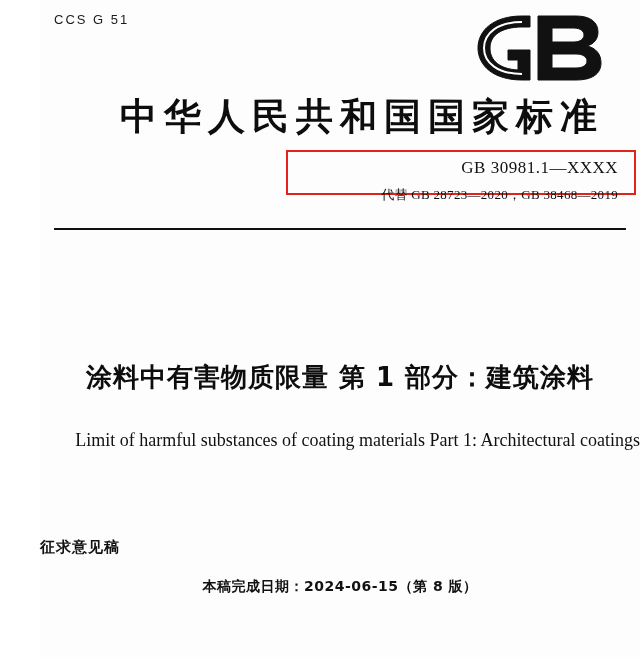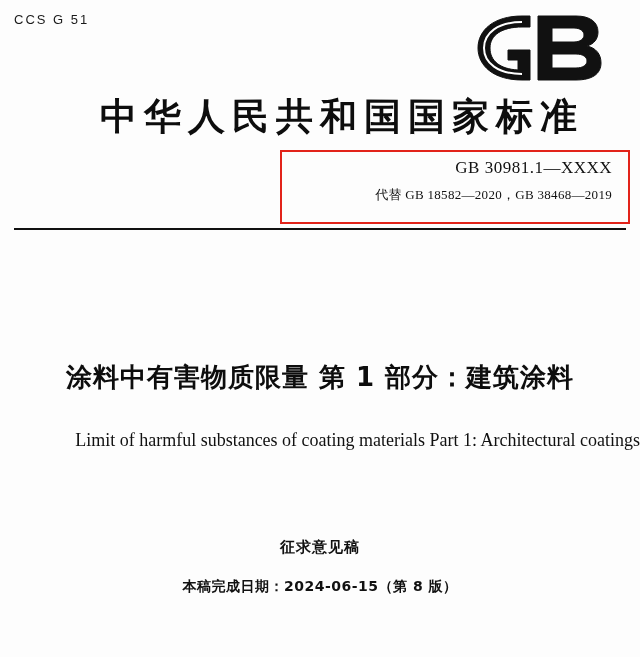--- a/index.html
+++ b/index.html
@@ -13,20 +13,21 @@
     position: relative;
     font-family: "Liberation Serif", serif;
     color: #111111;
     overflow: hidden;
   }
 
   .page {
     position: absolute;
     inset: 0;
     background: #fdfdfd;
+    margin-left: 40px;
   }
 
   
   .ccs {
     position: absolute;
     left: 14px;
     top: 12px;
     font-family: "Liberation Sans", sans-serif;
     font-size: 13px;
     letter-spacing: 2px;
@@ -63,24 +64,24 @@
     position: absolute;
     left: 14px;
     right: 14px;
     top: 228px;
     border-top: 2px solid #111111;
   }
 
   
   .std-box {
     position: absolute;
-    right: 10px;
+    right: 4px;
     top: 150px;
     width: 350px;
-    height: 74px;
+    height: 45px;
     border: 2px solid #e2231a;
     box-sizing: border-box;
   }
   .std-number {
     position: absolute;
     left: 0;
     right: 16px;
     top: 6px;
     text-align: right;
     font-family: "Liberation Serif", serif;
@@ -127,21 +128,20 @@
     color: #111111;
     white-space: nowrap;
   }
 
   
   .draft-status {
     position: absolute;
     left: 0;
     right: 0;
     top: 538px;
-    text-align: center;
     font-family: "DejaVu Sans", sans-serif;
     font-weight: bold;
     font-size: 15px;
     letter-spacing: 1px;
     color: #111111;
   }
 
   
   .completion-date {
     position: absolute;
@@ -179,21 +179,21 @@
       </g>
     </svg>
   </div>
 
   <div class="national-title">中华人民共和国国家标准</div>
 
   <div class="rule-top"></div>
 
   <div class="std-box">
     <div class="std-number">GB 30981.1—XXXX</div>
-    <div class="std-replaces">代替 GB 18582—2020，GB 38468—2019</div>
+    <div class="std-replaces">代替 GB 28723—2020，GB 38468—2019</div>
   </div>
 
   <div class="doc-title-cn">涂料中有害物质限量  第 1 部分：建筑涂料</div>
 
   <div class="doc-title-en">Limit of harmful substances of coating materials    Part 1: Architectural coatings</div>
 
   <div class="draft-status">征求意见稿</div>
 
   <div class="completion-date">本稿完成日期：2024-06-15（第 8 版）</div>
 

